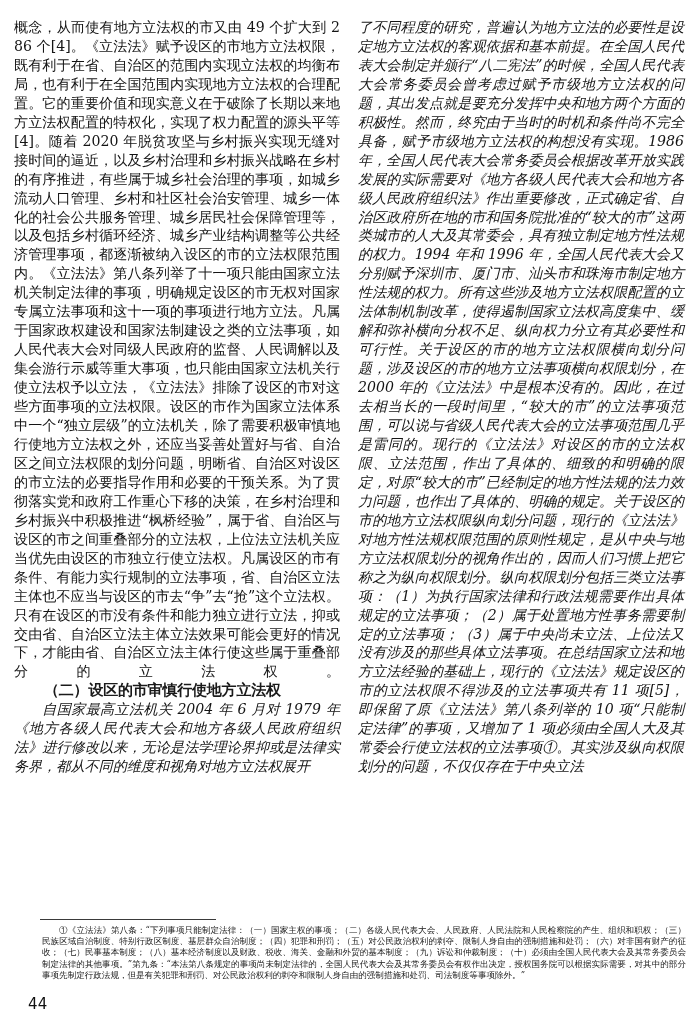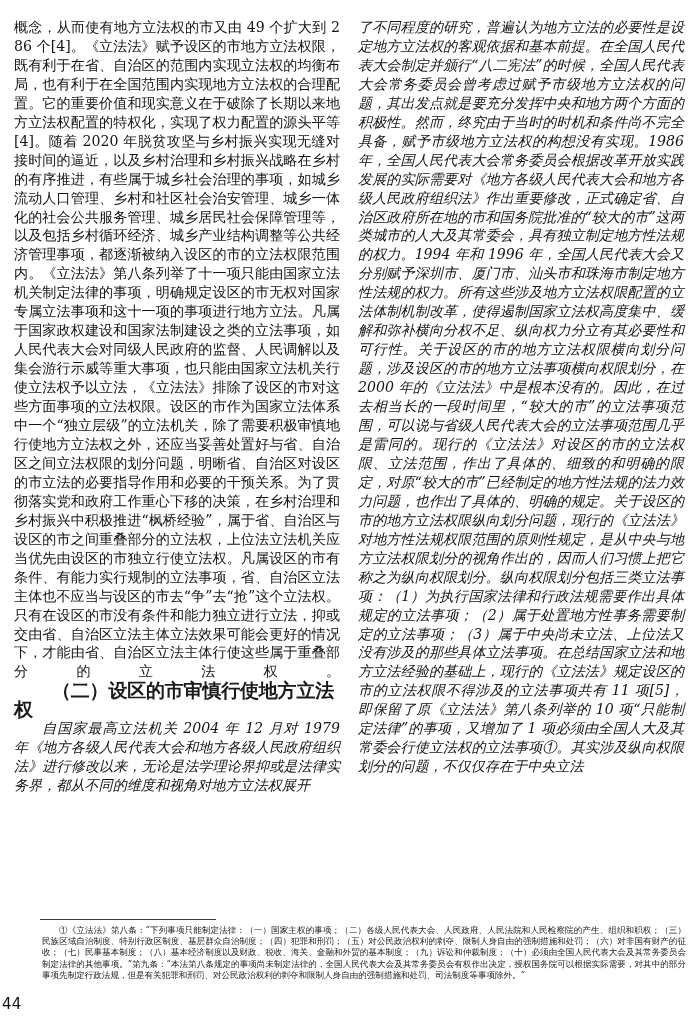--- a/index.html
+++ b/index.html
@@ -46,21 +46,21 @@
   }
   p.body.lastpara {
     text-align-last: left;
     font-style: italic;
   }
   p.indent {
     text-indent: 2em;
   }
   h2.section-head {
     margin: 0;
-    font-size: 19px;
+    font-size: 15px;
     line-height: 18.95px;
     font-weight: bold;
     text-indent: 2em;
     font-family: "DejaVu Sans", "Liberation Sans", sans-serif;
     letter-spacing: -0.2px;
   }
   .footnote-wrap {
     position: absolute;
     left: 14px;
     right: 14px;
@@ -81,39 +81,39 @@
     word-break: break-all;
     color: #202020;
     text-indent: 2em;
   }
   p.footnote.tail {
     text-align-last: left;
     margin-left: 28px;
   }
   .folio {
     position: absolute;
-    left: 2px;
+    left: 28px;
     bottom: 8px;
     font-size: 15px;
     font-family: "DejaVu Sans", "Liberation Sans", sans-serif;
     color: #111;
     letter-spacing: 0.3px;
   }
 </style>
 </head>
 <body>
 
 <div class="page">
 
   <div class="columns">
 
     <div class="col">
       <p class="body">概念，从而使有地方立法权的市又由 49 个扩大到 286 个[4]。《立法法》赋予设区的市地方立法权限，既有利于在省、自治区的范围内实现立法权的均衡布局，也有利于在全国范围内实现地方立法权的合理配置。它的重要价值和现实意义在于破除了长期以来地方立法权配置的特权化，实现了权力配置的源头平等[4]。随着 2020 年脱贫攻坚与乡村振兴实现无缝对接时间的逼近，以及乡村治理和乡村振兴战略在乡村的有序推进，有些属于城乡社会治理的事项，如城乡流动人口管理、乡村和社区社会治安管理、城乡一体化的社会公共服务管理、城乡居民社会保障管理等，以及包括乡村循环经济、城乡产业结构调整等公共经济管理事项，都逐渐被纳入设区的市的立法权限范围内。《立法法》第八条列举了十一项只能由国家立法机关制定法律的事项，明确规定设区的市无权对国家专属立法事项和这十一项的事项进行地方立法。凡属于国家政权建设和国家法制建设之类的立法事项，如人民代表大会对同级人民政府的监督、人民调解以及集会游行示威等重大事项，也只能由国家立法机关行使立法权予以立法，《立法法》排除了设区的市对这些方面事项的立法权限。设区的市作为国家立法体系中一个“独立层级”的立法机关，除了需要积极审慎地行使地方立法权之外，还应当妥善处置好与省、自治区之间立法权限的划分问题，明晰省、自治区对设区的市立法的必要指导作用和必要的干预关系。为了贯彻落实党和政府工作重心下移的决策，在乡村治理和乡村振兴中积极推进“枫桥经验”，属于省、自治区与设区的市之间重叠部分的立法权，上位法立法机关应当优先由设区的市独立行使立法权。凡属设区的市有条件、有能力实行规制的立法事项，省、自治区立法主体也不应当与设区的市去“争”去“抢”这个立法权。只有在设区的市没有条件和能力独立进行立法，抑或交由省、自治区立法主体立法效果可能会更好的情况下，才能由省、自治区立法主体行使这些属于重叠部分的立法权。</p>
       <h2 class="section-head">（二）设区的市审慎行使地方立法权</h2>
-      <p class="body indent lastpara">自国家最高立法机关 2004 年 12 月对 1979 年《地方各级人民代表大会和地方各级人民政府组织法》进行修改以来，无论是法学理论界抑或是法律实务界，都从不同的维度和视角对地方立法权展开</p>
+      <p class="body indent lastpara">自国家最高立法机关 2004 年 6 月对 1979 年《地方各级人民代表大会和地方各级人民政府组织法》进行修改以来，无论是法学理论界抑或是法律实务界，都从不同的维度和视角对地方立法权展开</p>
     </div>
 
     <div class="col">
       <p class="body lastpara">了不同程度的研究，普遍认为地方立法的必要性是设定地方立法权的客观依据和基本前提。在全国人民代表大会制定并颁行“八二宪法”的时候，全国人民代表大会常务委员会曾考虑过赋予市级地方立法权的问题，其出发点就是要充分发挥中央和地方两个方面的积极性。然而，终究由于当时的时机和条件尚不完全具备，赋予市级地方立法权的构想没有实现。1986 年，全国人民代表大会常务委员会根据改革开放实践发展的实际需要对《地方各级人民代表大会和地方各级人民政府组织法》作出重要修改，正式确定省、自治区政府所在地的市和国务院批准的“较大的市”这两类城市的人大及其常委会，具有独立制定地方性法规的权力。1994 年和 1996 年，全国人民代表大会又分别赋予深圳市、厦门市、汕头市和珠海市制定地方性法规的权力。所有这些涉及地方立法权限配置的立法体制机制改革，使得遏制国家立法权高度集中、缓解和弥补横向分权不足、纵向权力分立有其必要性和可行性。关于设区的市的地方立法权限横向划分问题，涉及设区的市的地方立法事项横向权限划分，在 2000 年的《立法法》中是根本没有的。因此，在过去相当长的一段时间里，“较大的市”的立法事项范围，可以说与省级人民代表大会的立法事项范围几乎是雷同的。现行的《立法法》对设区的市的立法权限、立法范围，作出了具体的、细致的和明确的限定，对原“较大的市”已经制定的地方性法规的法力效力问题，也作出了具体的、明确的规定。关于设区的市的地方立法权限纵向划分问题，现行的《立法法》对地方性法规权限范围的原则性规定，是从中央与地方立法权限划分的视角作出的，因而人们习惯上把它称之为纵向权限划分。纵向权限划分包括三类立法事项：（1）为执行国家法律和行政法规需要作出具体规定的立法事项；（2）属于处置地方性事务需要制定的立法事项；（3）属于中央尚未立法、上位法又没有涉及的那些具体立法事项。在总结国家立法和地方立法经验的基础上，现行的《立法法》规定设区的市的立法权限不得涉及的立法事项共有 11 项[5]，即保留了原《立法法》第八条列举的 10 项“只能制定法律”的事项，又增加了 1 项必须由全国人大及其常委会行使立法权的立法事项①。其实涉及纵向权限划分的问题，不仅仅存在于中央立法</p>
     </div>
 
   </div>
 
   <div class="footnote-wrap">
     <div class="footnote-rule"></div>

